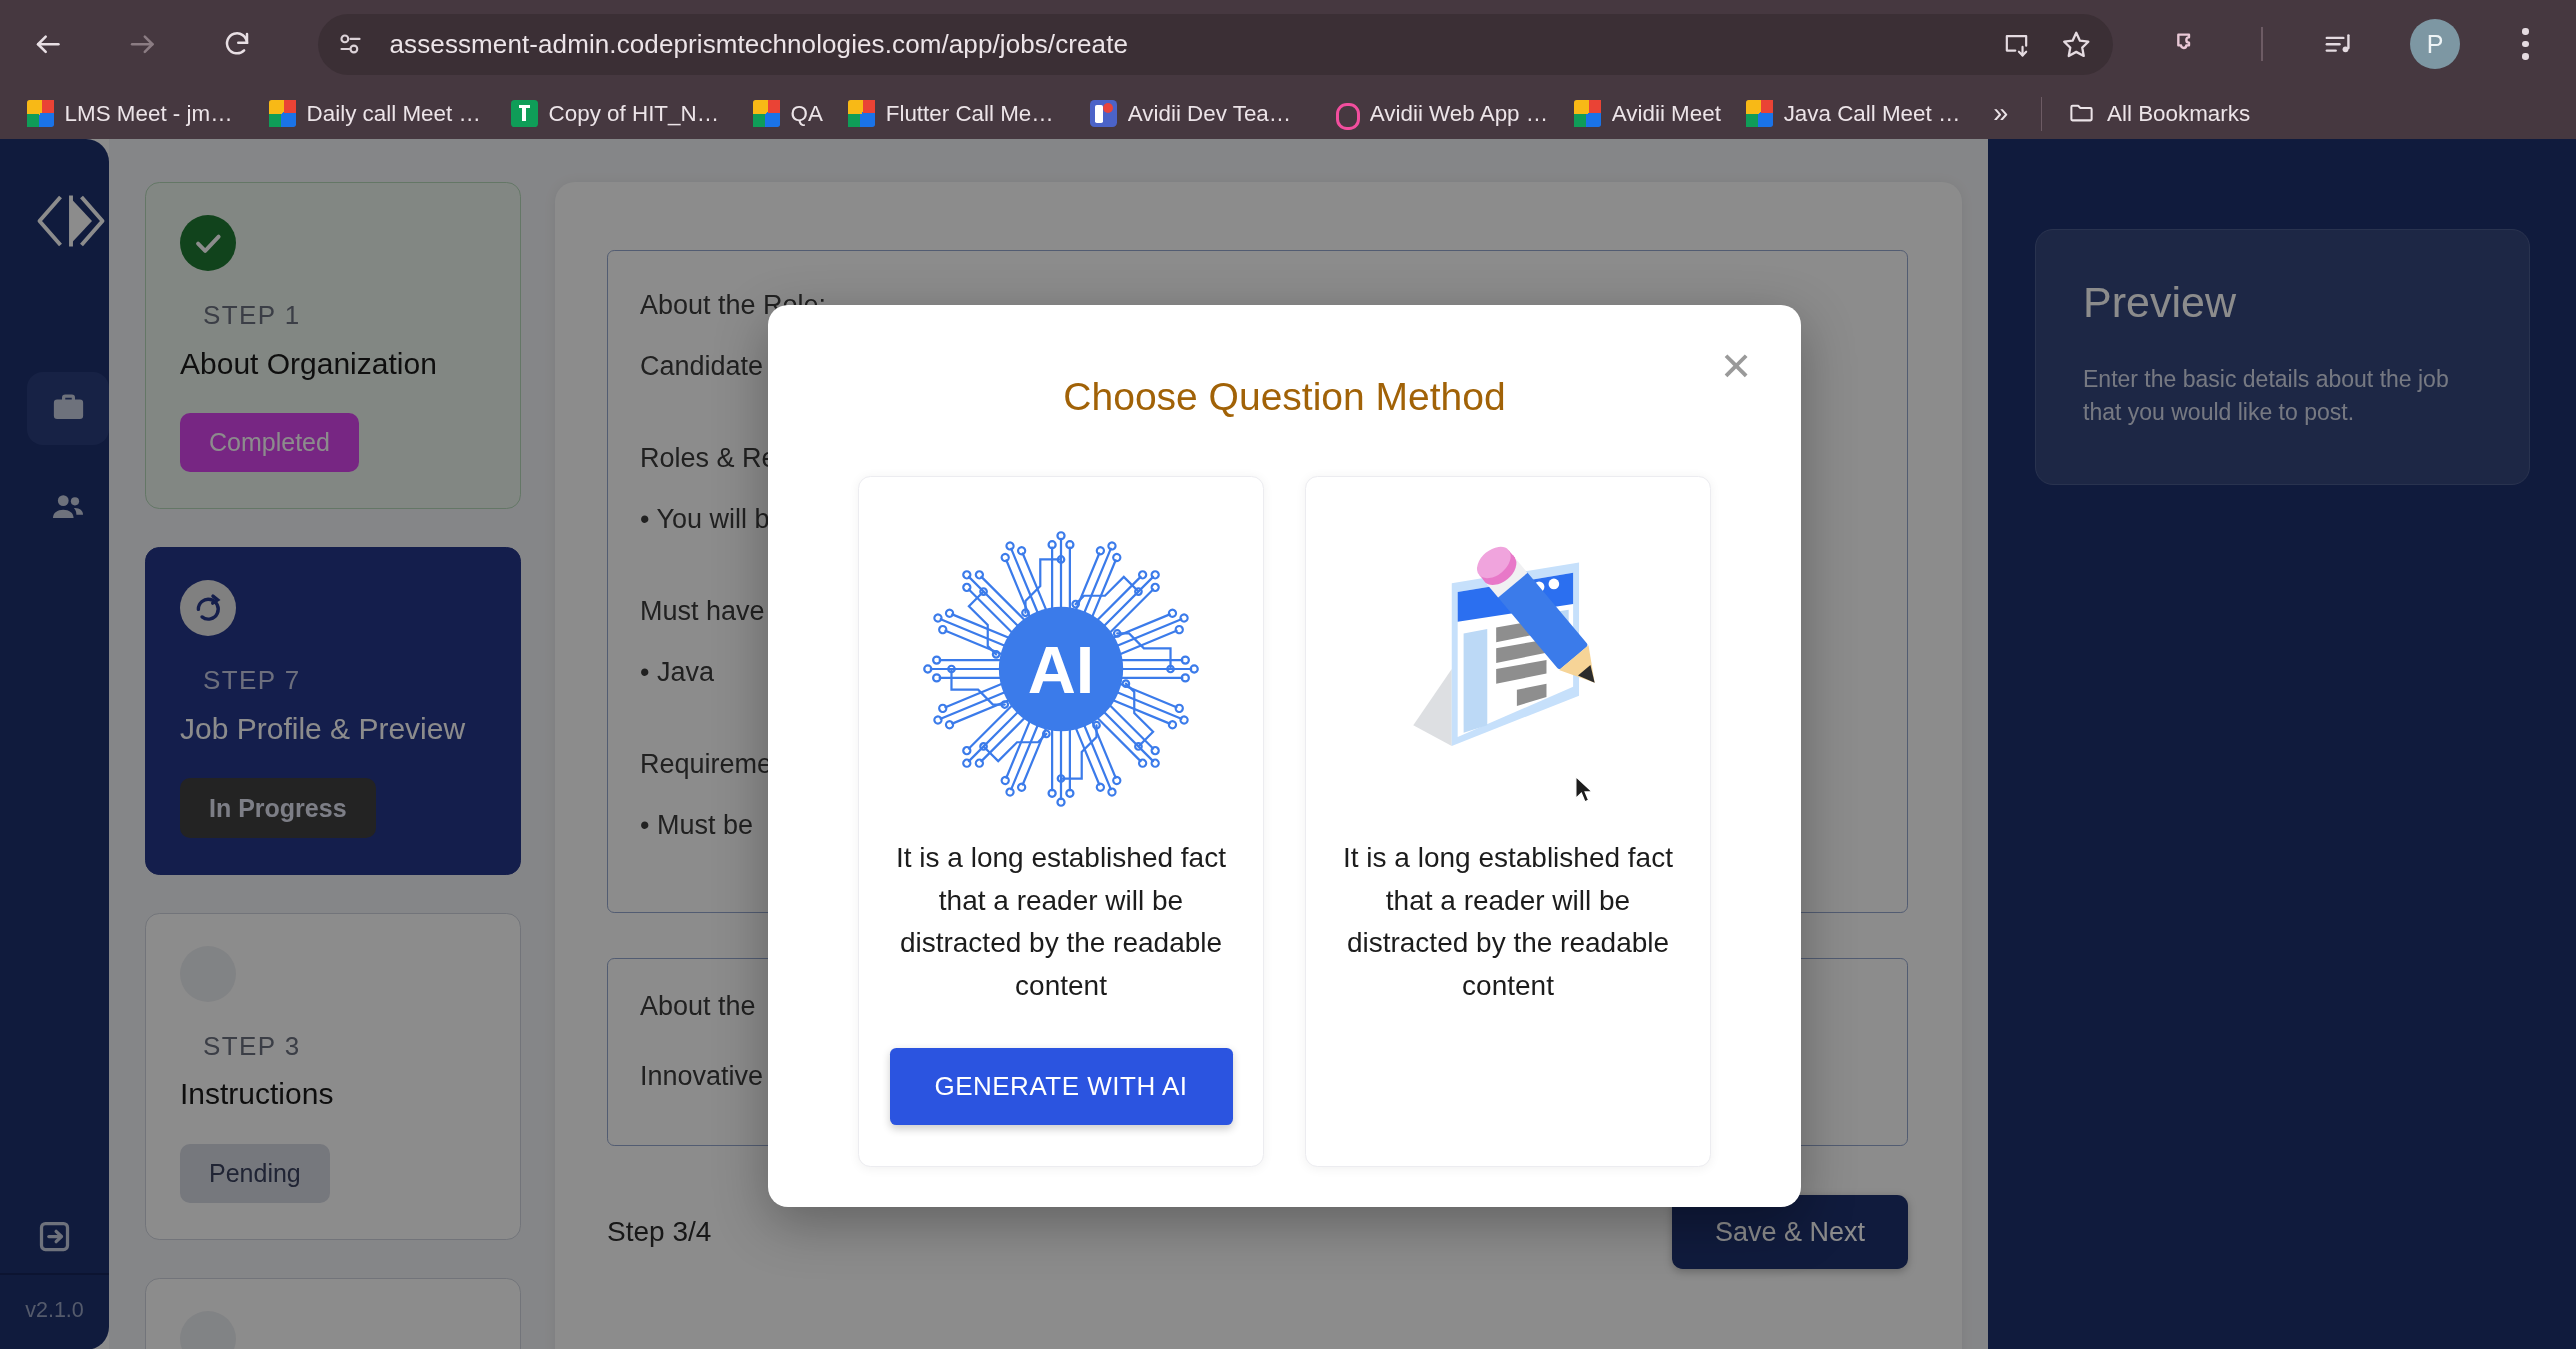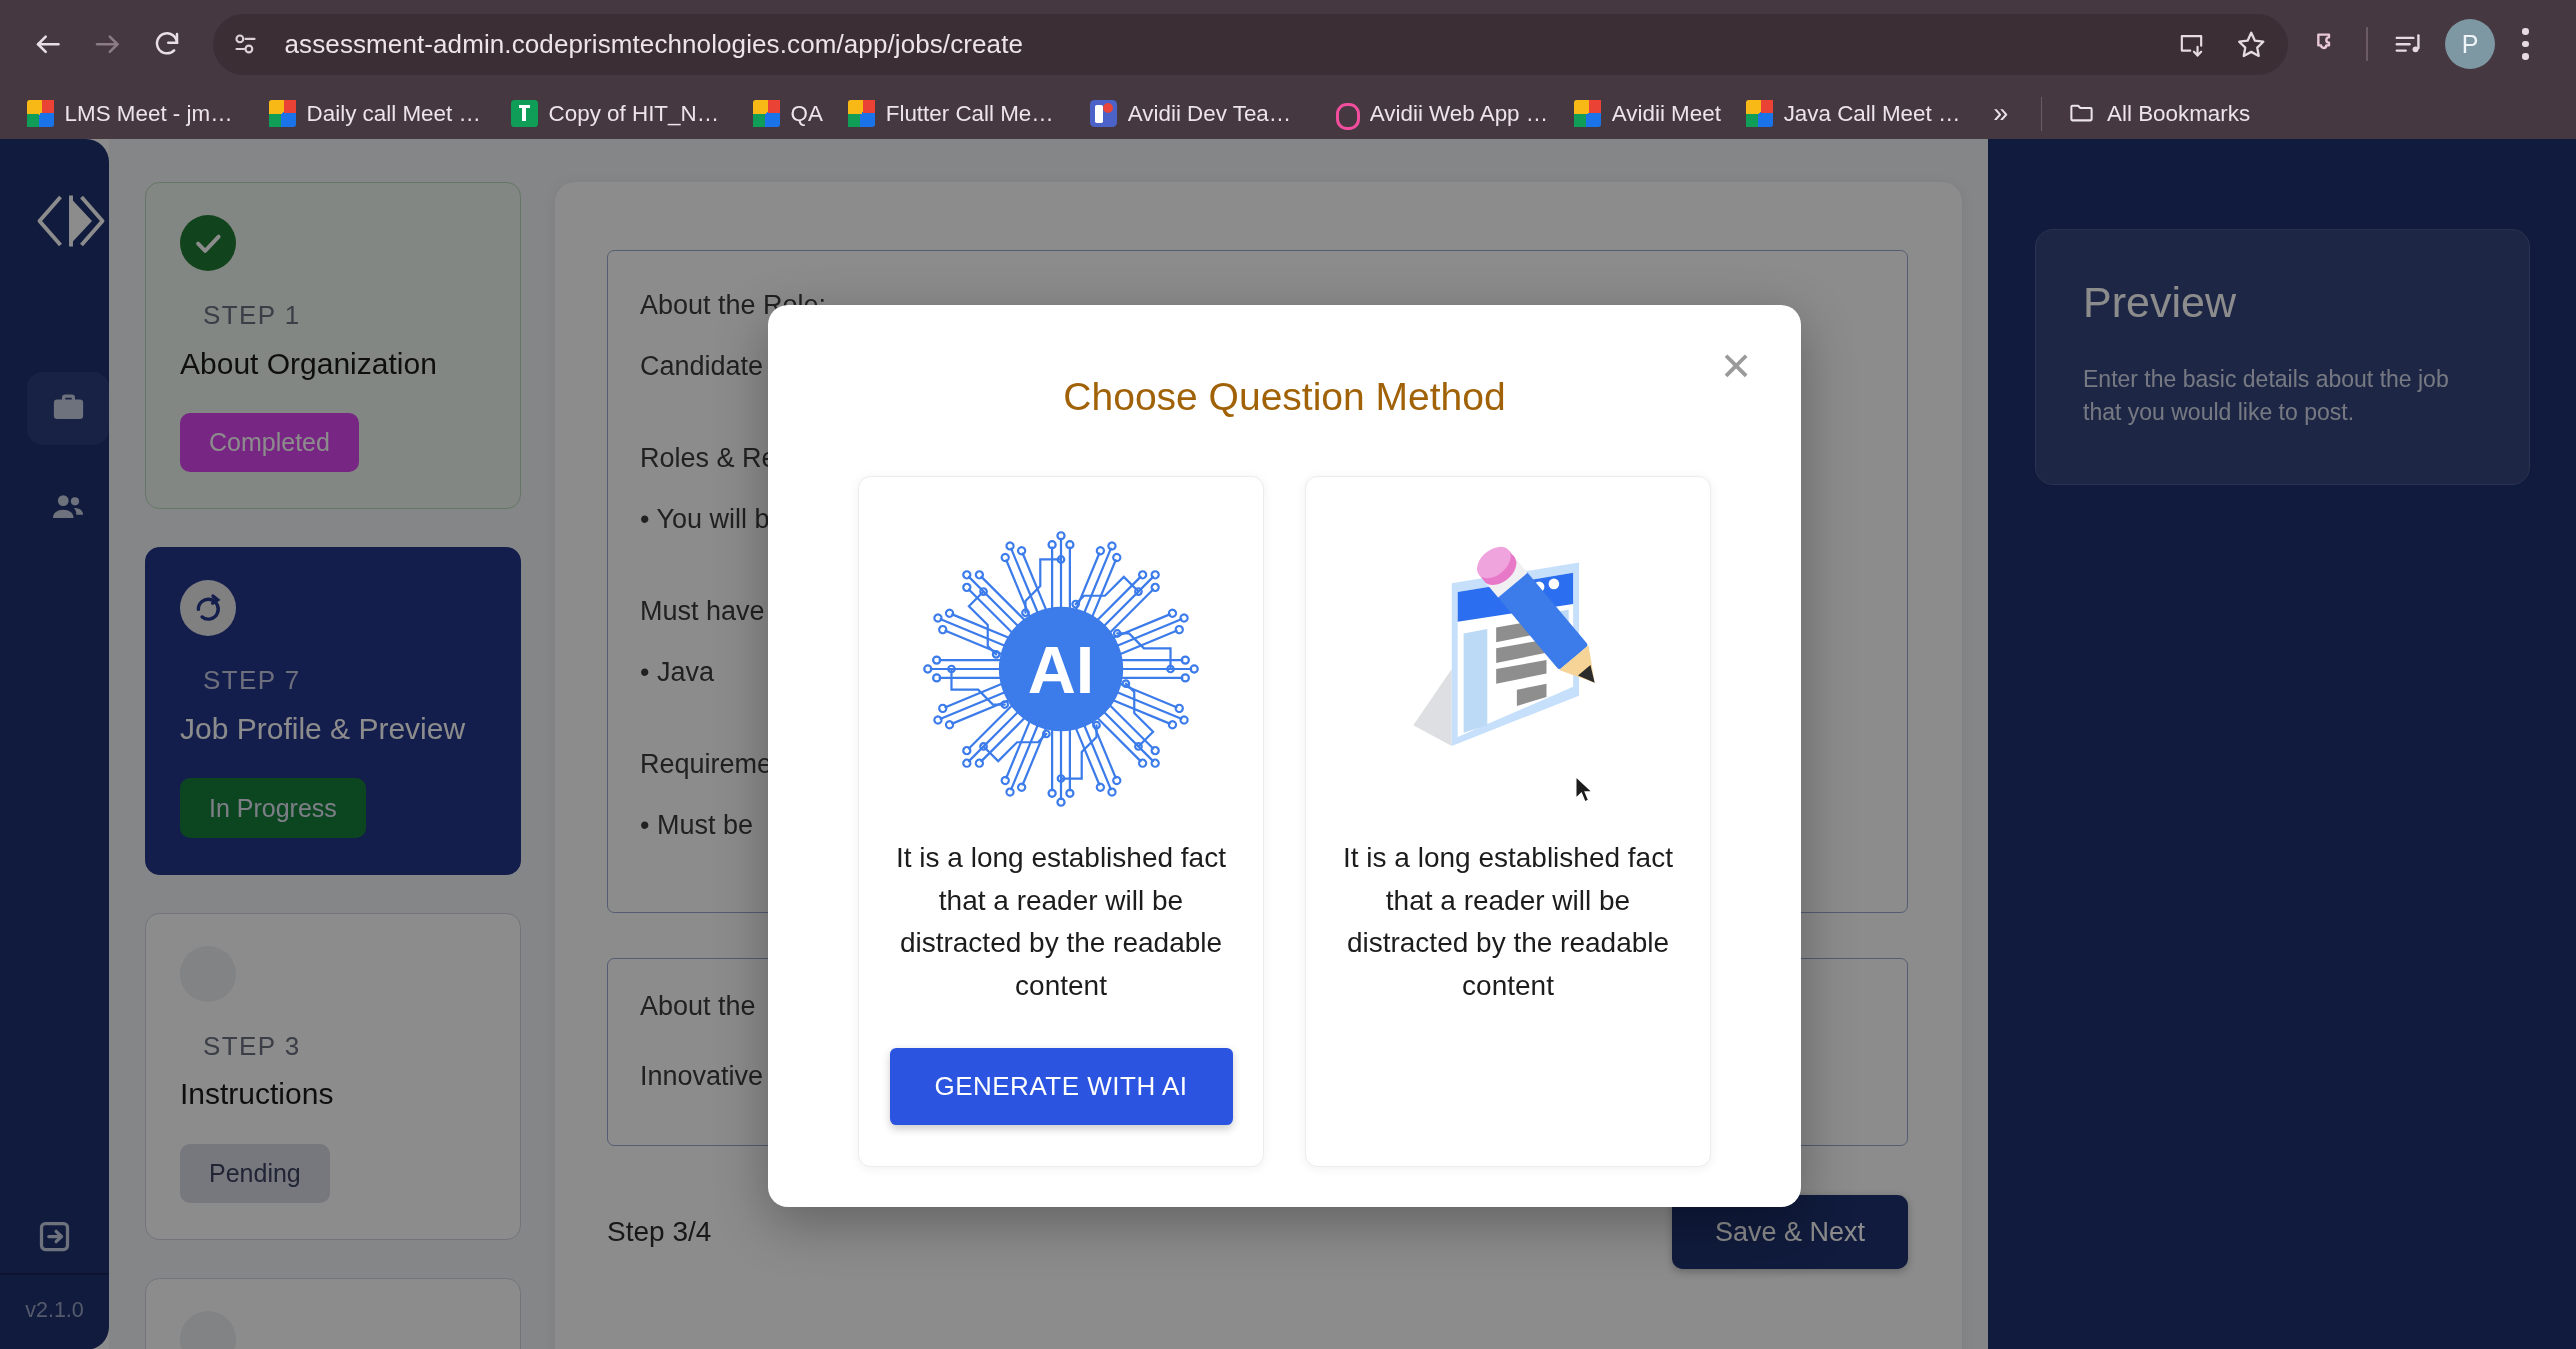--- a/index.html
+++ b/index.html
@@ -10,21 +10,21 @@
     background: #3b2f35;
   }
 
   
   .browser-chrome {
     position: absolute; top: 0; left: 0; width: 2576px; height: 139px;
     background: #463840;
   }
   .toolbar-row {
     position: absolute; top: 0; left: 0; width: 2576px; height: 88px;
-    display: flex; align-items: center; padding: 12px 20px;
+    display: flex; align-items: center; padding: 12px 20px; gap: 35px;
   }
   .nav-btn {
     width: 56px; height: 56px; border-radius: 50%;
     display: flex; align-items: center; justify-content: center;
     flex: 0 0 auto; margin-right: 3.6px;
     color: #e8dfe4;
   }
   .nav-btn.disabled { color: #8b7c83; }
   .nav-btn svg { display: block; }
 
@@ -183,21 +183,21 @@
   .step-icon.blue { background: #e9e9ea; color: #26378a; }
   .step-icon.idle { background: #eceef2; }
   .step-num { font-size: 26px; color: #6c7180; letter-spacing: 1.4px; margin-bottom: 12.5px; margin-left: 23px;}
   .step-card.current .step-num { color: #c6cbe4; }
   .step-title { font-size: 30px; color: #1b1b1b; line-height: 1.35; margin-bottom: 29px; }
   .step-card.current .step-title { color: #ffffff; }
   .badge {
     display:inline-block; font-size: 25px; padding: 15.2px 29px; border-radius: 10px;
   }
   .badge.completed { background:#d946ef; color:#fff; }
-  .badge.inprogress { background:#15803d; color:#e3e6f5; }
+  .badge.inprogress { background:#404040; color:#e3e6f5;font-weight:bold; }
   .badge.pending { background:#d7dae4; color:#3b4360; }
 
   
   .preview-panel {
     position: absolute; top: 0; right: 0; width: 588px; height: 1211px;
     background: #1e3270;
   }
   .preview-card {
     position: absolute; top: 90px; left: 47px; width: 495px;
     background: #36487e; border: 1.8px solid #4c5d90; border-radius: 18px;

